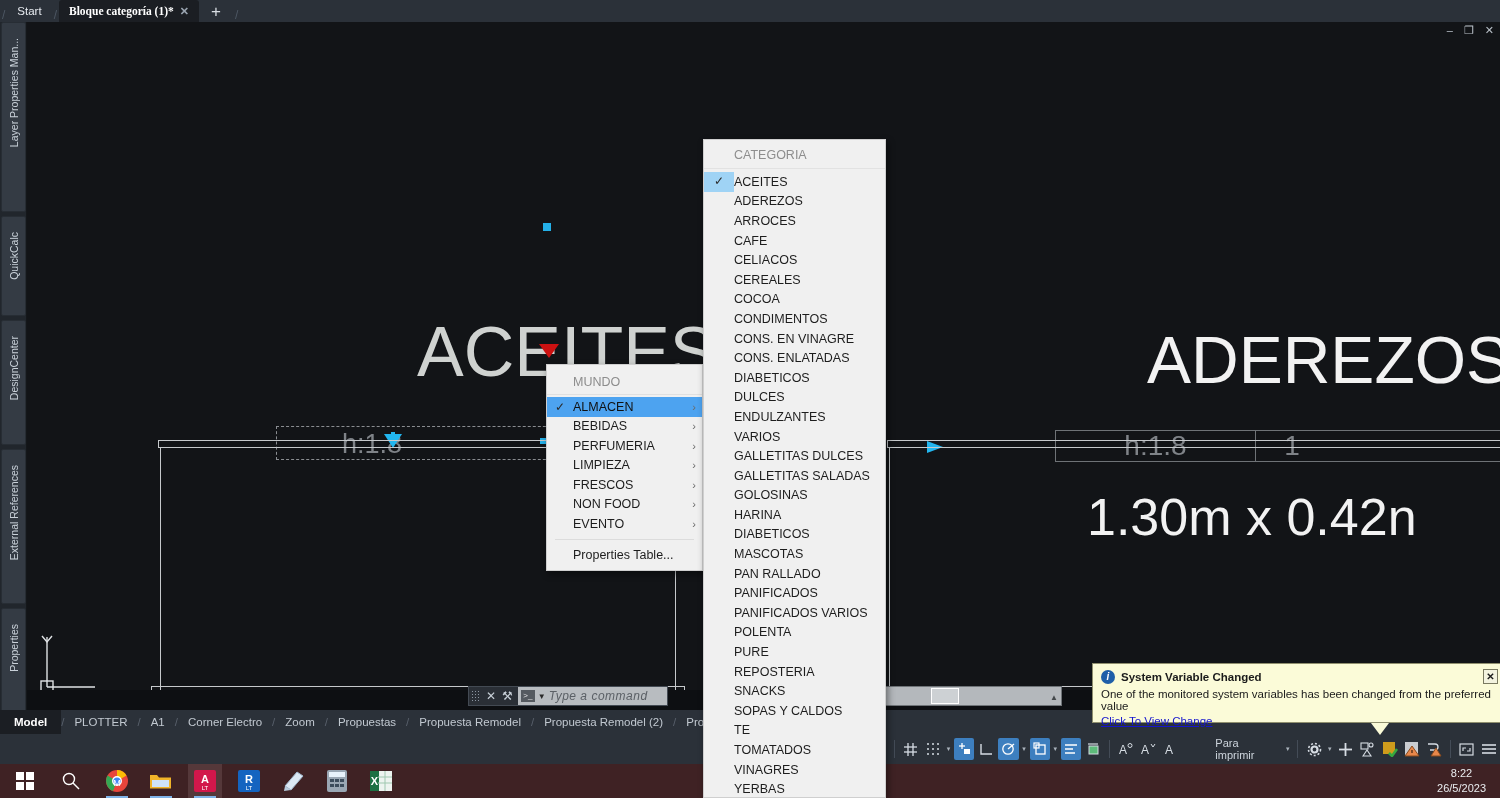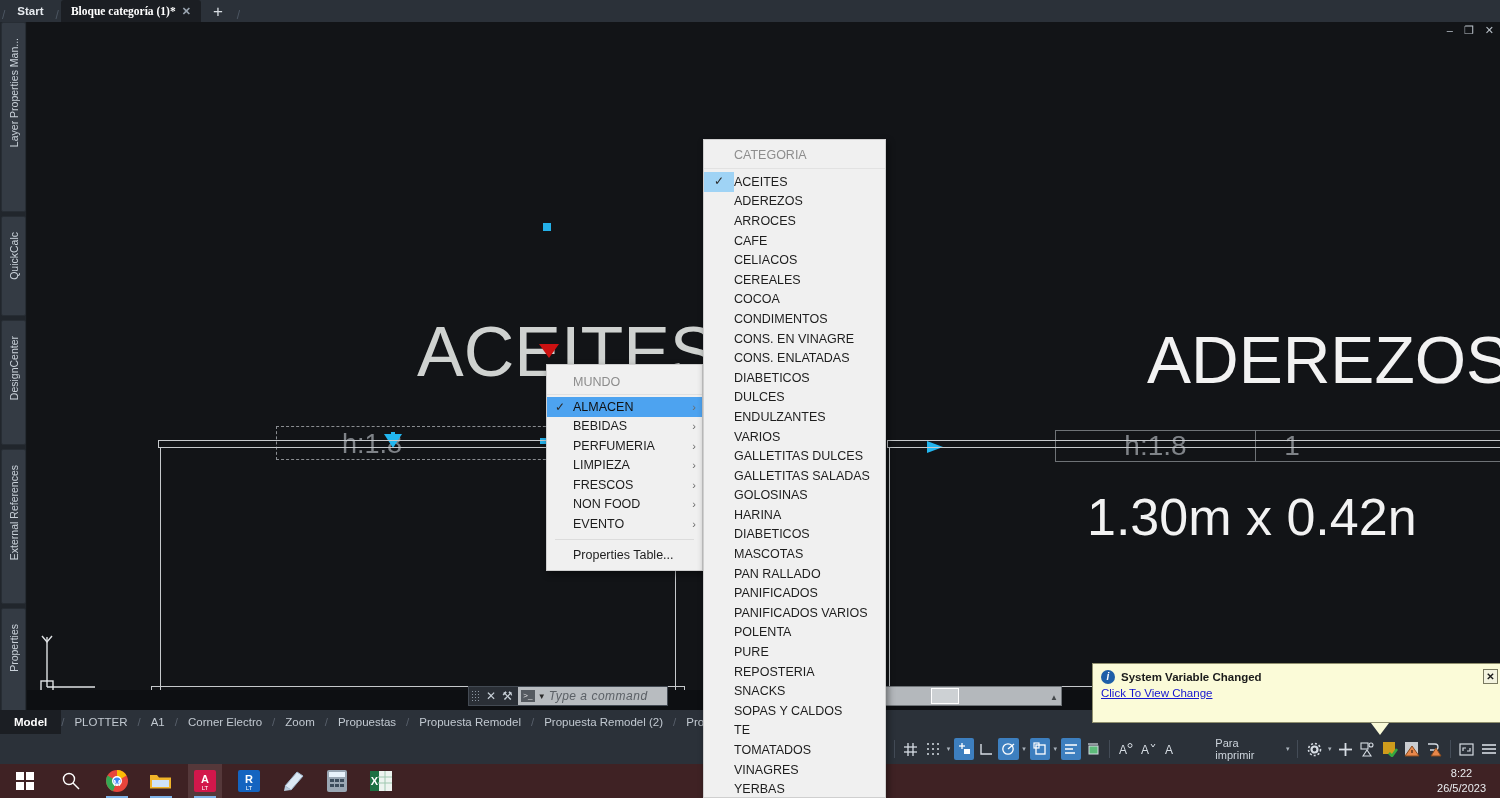--- a/index.html
+++ b/index.html
@@ -10,21 +10,21 @@
 
   
   .titlebar{
     position:absolute; left:0; top:0; width:1500px; height:22px;
     background:#2b3139; display:flex; align-items:flex-end;
   }
   .tab{
     height:22px; display:flex; align-items:center; gap:6px;
     padding:0 10px; font-size:11.5px; color:#d3d8de; position:relative;
   }
-  .tab.start{ color:#e6eaef; font-weight:bold; }
+  .tab.start{ color:#e6eaef; font-weight:normal; }
   .tab.active{ background:#1b1e23; color:#ffffff; font-weight:bold;
                border-top-left-radius:3px; border-top-right-radius:3px;font-family:Liberation Serif, serif; }
   .tabclose{ font-size:11px; color:#9aa4b0; cursor:default; }
   .tabplus{ font-size:17px; color:#d9dee4; padding:0 12px; line-height:20px; }
   .slash{ color:#4d5763; font-size:12px; padding:0 2px; }
 
   
   .winbtns{ position:absolute; right:6px; top:24px; display:flex; gap:11px;
             color:#b9c0c8; font-size:11px; z-index:40; }
   .winbtns span{ line-height:12px; }
@@ -314,20 +314,21 @@
   <div class="hscroll">
     <div class="hthumb"></div>
     <div class="hup">▲</div>
   </div>
 
   <div class="balloon">
     <div class="row1">
       <span class="infoico">i</span>
       <span>System Variable Changed</span>
     </div>
+    <div class="body">One of the monitored system variables has been changed from the preferred value</div>
     <div class="lnk">Click To View Change</div>
     <div class="cls">✕</div>
     <div class="tail"></div>
   </div>
 
   <div class="layoutbar">
     <div class="lt model">Model</div>
     <span class="ltsep">/</span>
     <div class="lt">PLOTTER</div>
     <span class="ltsep">/</span>

